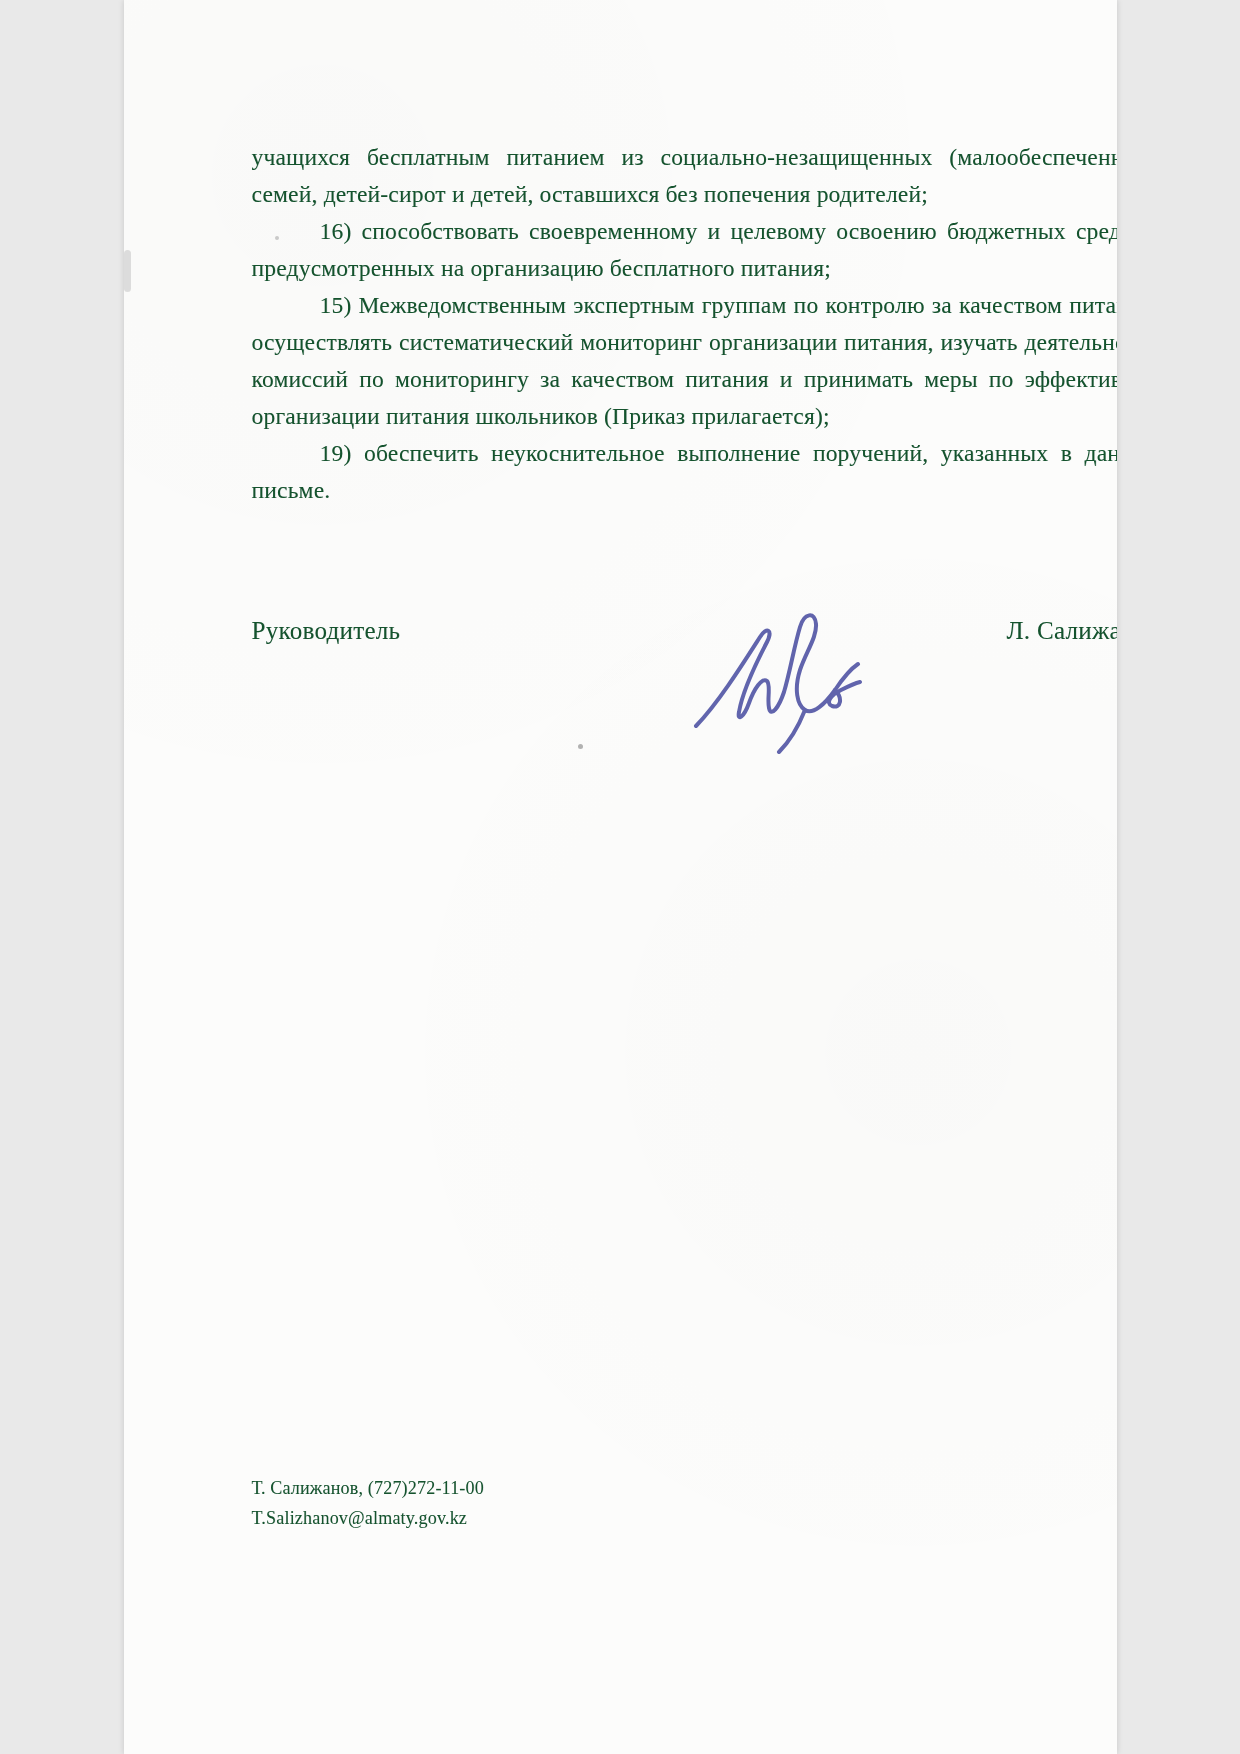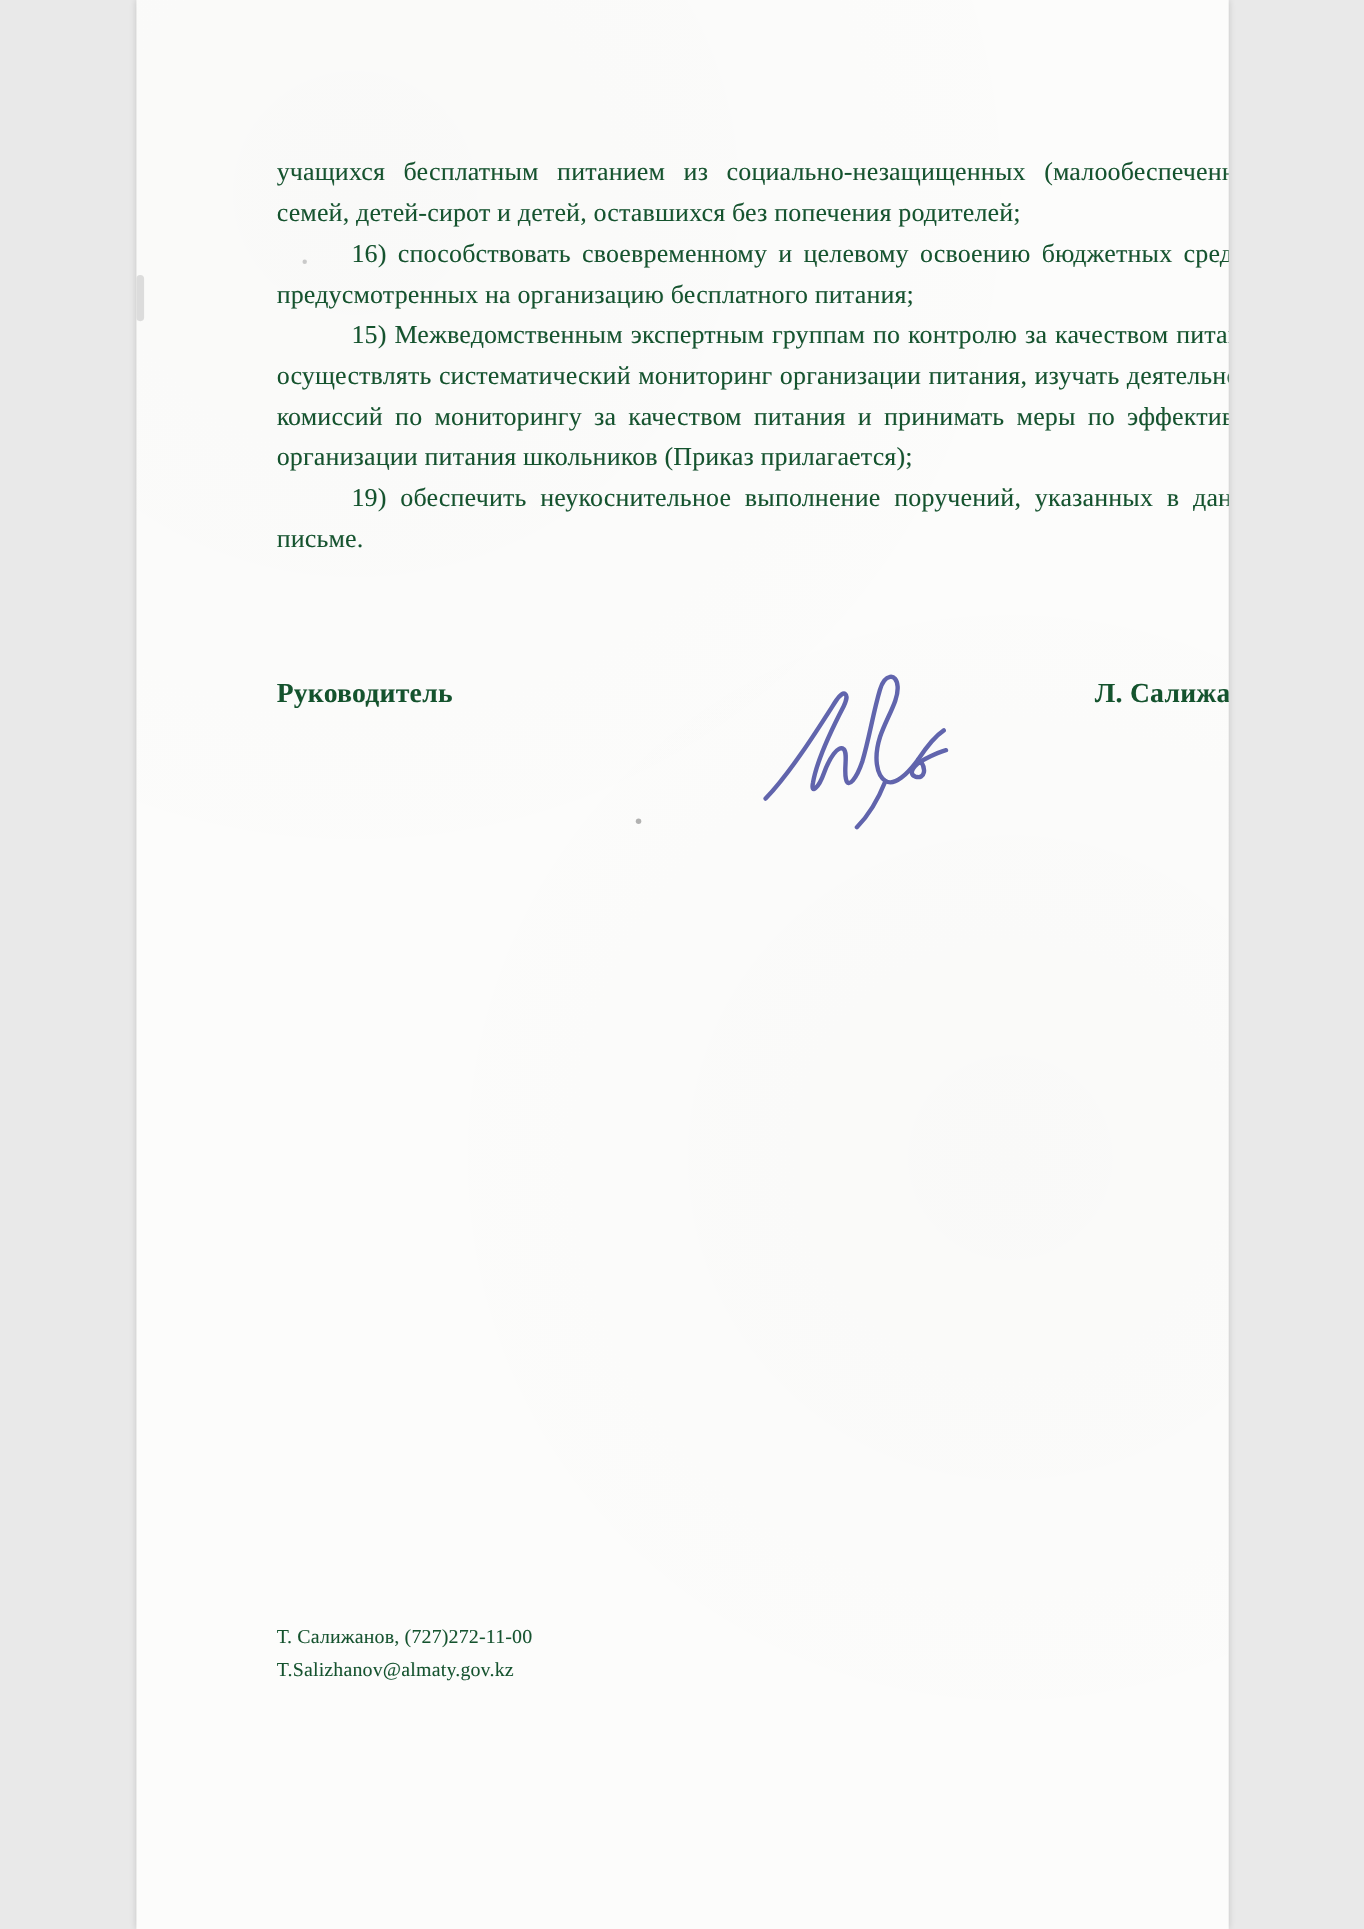--- a/index.html
+++ b/index.html
@@ -43,21 +43,21 @@
   .para.indent { text-indent: 68px; }
   .sig-row {
     position: absolute;
     left: 128px;
     top: 617px;
     width: 908px;
     display: flex;
     justify-content: space-between;
     align-items: baseline;
     font-size: 25px;
-    font-weight: bold;
+    font-weight: normal;
     letter-spacing: 0.3px;
     text-shadow: 0.4px 0 0 rgba(20,60,60,0.25);
   }
   .signature-svg {
     position: absolute;
     left: 500px;
     top: 586px;
     width: 250px;
     height: 170px;
   }

